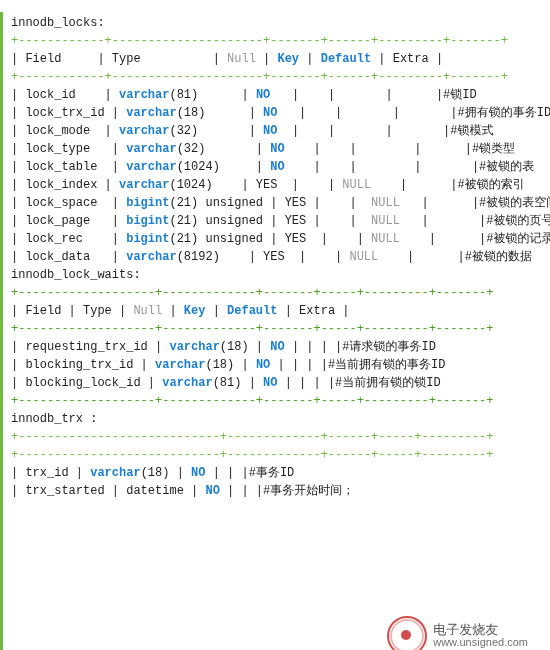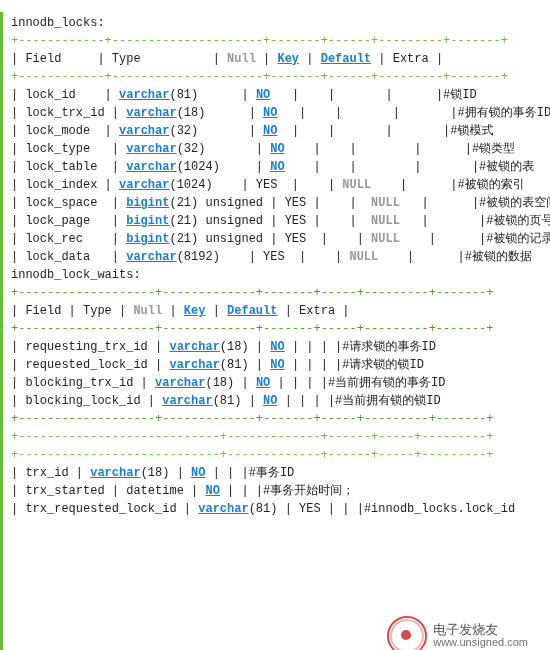--- a/index.html
+++ b/index.html
@@ -19,22 +19,22 @@
     padding: 2px 0 18px 8px;
     box-sizing: border-box;
     width: 100%;
     height: 100%;
     position: relative;
     margin-top: 12px;
   }
   .line { white-space: nowrap; }
   .dash   { color: #6cbb3c; }
   .dash2  { color: #4a9f1d; }
-  .gray   { color: #999; font-weight: bold; }
-  .blueb  { color: #1b7fd1; font-weight: bold; text-decoration: underline; }
+  .gray   { color: #999; }
+  .blueb  { color: #1b7fd1; font-weight: bold; }
   .txt    { color: #222; }
 
   
   .wm {
     position: absolute;
     right: 22px;
     bottom: 6px;
     display: flex;
     align-items: center;
     gap: 6px;
@@ -95,30 +95,29 @@
   <div class="line"><span class="txt">|&nbsp;lock_rec&nbsp;&nbsp;&nbsp;&nbsp;|&nbsp;</span><span class="blueb">bigint</span><span class="txt">(21)&nbsp;unsigned&nbsp;|&nbsp;YES&nbsp;&nbsp;|&nbsp;&nbsp;&nbsp;&nbsp;|&nbsp;</span><span class="gray">NULL</span><span class="txt">&nbsp;&nbsp;&nbsp;&nbsp;|&nbsp;&nbsp;&nbsp;&nbsp;&nbsp;&nbsp;|#被锁的记录号</span></div>
   <div class="line"><span class="txt">|&nbsp;lock_data&nbsp;&nbsp;&nbsp;|&nbsp;</span><span class="blueb">varchar</span><span class="txt">(8192)&nbsp;&nbsp;&nbsp;&nbsp;|&nbsp;YES&nbsp;&nbsp;|&nbsp;&nbsp;&nbsp;&nbsp;|&nbsp;</span><span class="gray">NULL</span><span class="txt">&nbsp;&nbsp;&nbsp;&nbsp;|&nbsp;&nbsp;&nbsp;&nbsp;&nbsp;&nbsp;|#被锁的数据</span></div>
 
   <div class="line"><span class="txt">innodb_lock_waits:</span></div>
   <div class="line dash2">+-------------------+-------------+-------+-----+---------+-------+</div>
   <div class="line">
     <span class="txt">|&nbsp;Field&nbsp;|&nbsp;Type&nbsp;|&nbsp;</span><span class="gray">Null</span><span class="txt">&nbsp;|&nbsp;</span><span class="blueb">Key</span><span class="txt">&nbsp;|&nbsp;</span><span class="blueb">Default</span><span class="txt">&nbsp;|&nbsp;Extra&nbsp;|</span>
   </div>
   <div class="line dash2">+-------------------+-------------+-------+-----+---------+-------+</div>
   <div class="line"><span class="txt">|&nbsp;requesting_trx_id&nbsp;|&nbsp;</span><span class="blueb">varchar</span><span class="txt">(18)&nbsp;|&nbsp;</span><span class="blueb">NO</span><span class="txt">&nbsp;|&nbsp;|&nbsp;|&nbsp;|#请求锁的事务ID</span></div>
-  <div class="line"><span class="txt">|&nbsp;requested_lock_id&nbsp;|&nbsp;</span><span class="blueb">varchar</span><span class="txt">(81)&nbsp;|&nbsp;</span><span class="blueb">NO</span><span class="txt">&nbsp;|&nbsp;|&nbsp;|&nbsp;|#请求锁的锁ID</span></div>
   <div class="line"><span class="txt">|&nbsp;blocking_trx_id&nbsp;|&nbsp;</span><span class="blueb">varchar</span><span class="txt">(18)&nbsp;|&nbsp;</span><span class="blueb">NO</span><span class="txt">&nbsp;|&nbsp;|&nbsp;|&nbsp;|#当前拥有锁的事务ID</span></div>
   <div class="line"><span class="txt">|&nbsp;blocking_lock_id&nbsp;|&nbsp;</span><span class="blueb">varchar</span><span class="txt">(81)&nbsp;|&nbsp;</span><span class="blueb">NO</span><span class="txt">&nbsp;|&nbsp;|&nbsp;|&nbsp;|#当前拥有锁的锁ID</span></div>
   <div class="line dash2">+-------------------+-------------+-------+-----+---------+-------+</div>
 
+  <div class="line"><span class="txt">innodb_trx :</span></div>
   <div class="line dash">+----------------------------+-------------+------+-----+---------+</div>
   <div class="line dash">+----------------------------+-------------+------+-----+---------+</div>
   <div class="line"><span class="txt">|&nbsp;trx_id&nbsp;|&nbsp;</span><span class="blueb">varchar</span><span class="txt">(18)&nbsp;|&nbsp;</span><span class="blueb">NO</span><span class="txt">&nbsp;|&nbsp;|&nbsp;|#事务ID</span></div>
   <div class="line"><span class="txt">|&nbsp;trx_started&nbsp;|&nbsp;datetime&nbsp;|&nbsp;</span><span class="blueb">NO</span><span class="txt">&nbsp;|&nbsp;|&nbsp;|#事务开始时间；</span></div>
-  <div class="line"><span class="txt">|&nbsp;trx_requested_lock_id&nbsp;|&nbsp;</span><span class="blueb">varchar</span><span class="txt">(81)&nbsp;|&nbsp;YES&nbsp;|&nbsp;|&nbsp;|#innodb_locks.lock_id</span></div>
 
   <div class="wm">
     <div class="logo"></div>
     <div class="wt">
       <div class="cn">电子发烧友</div>
       <div>www.unsigned.com</div>
     </div>
   </div>
 </div>
 

